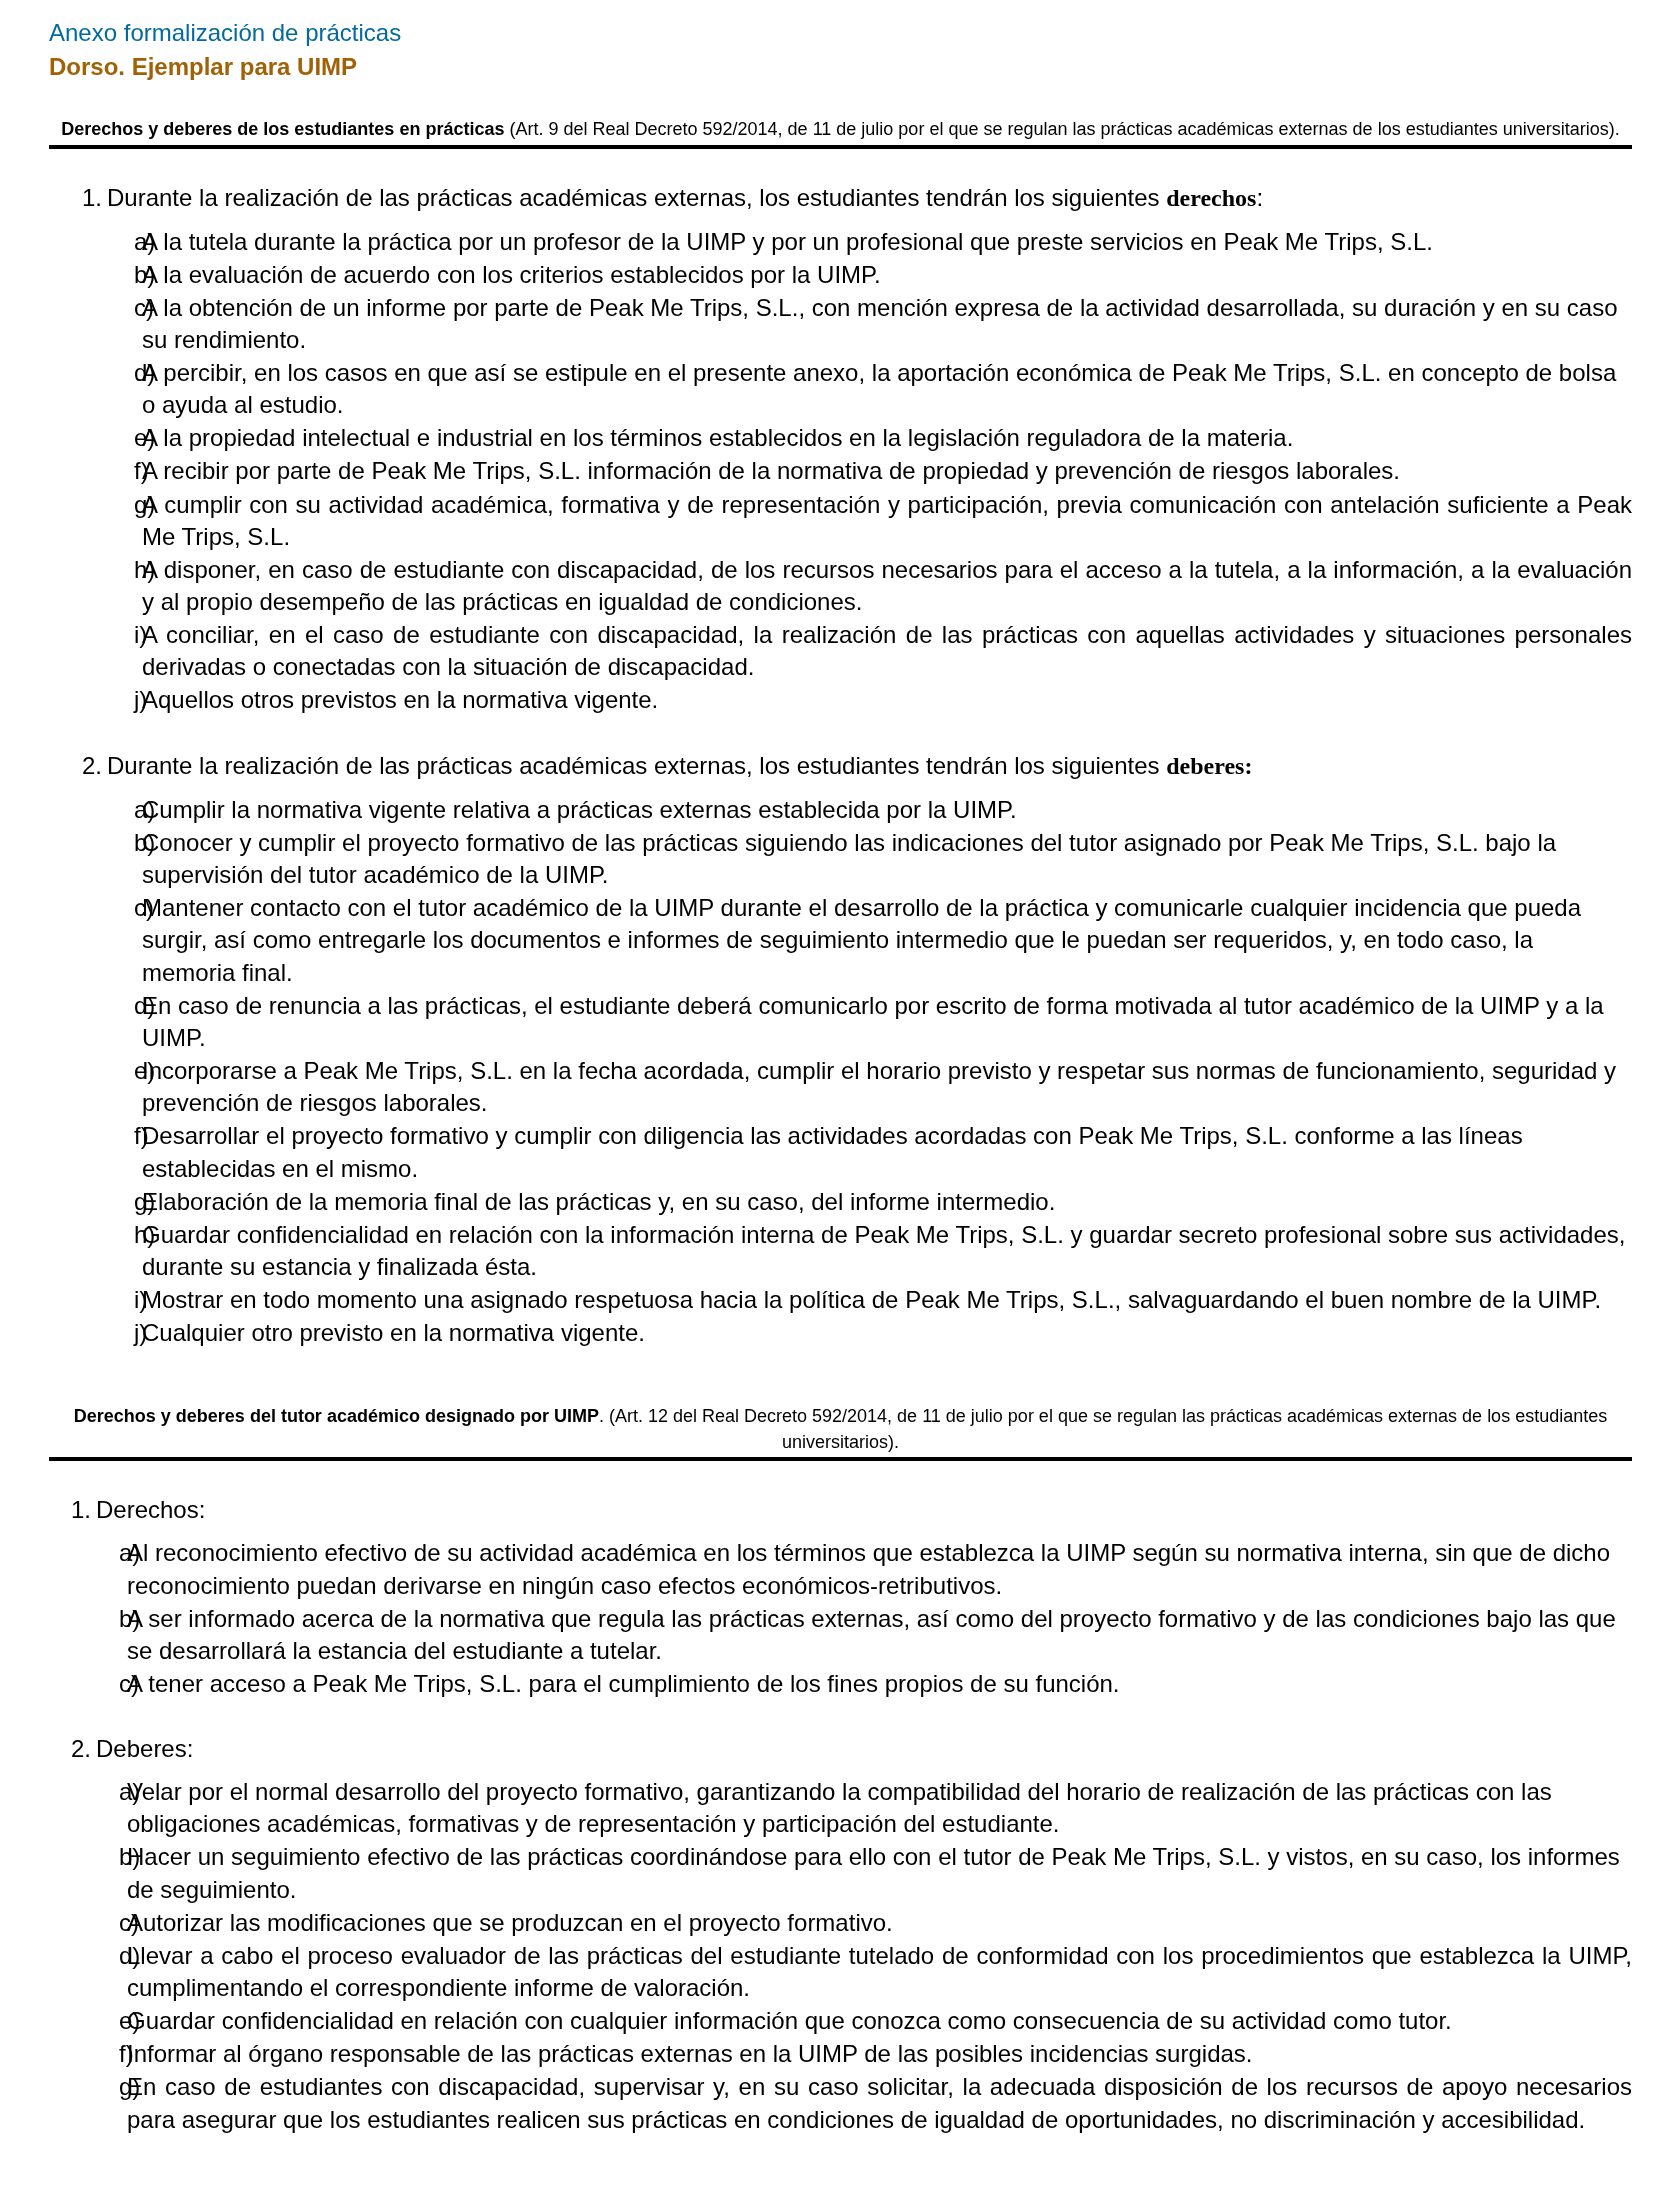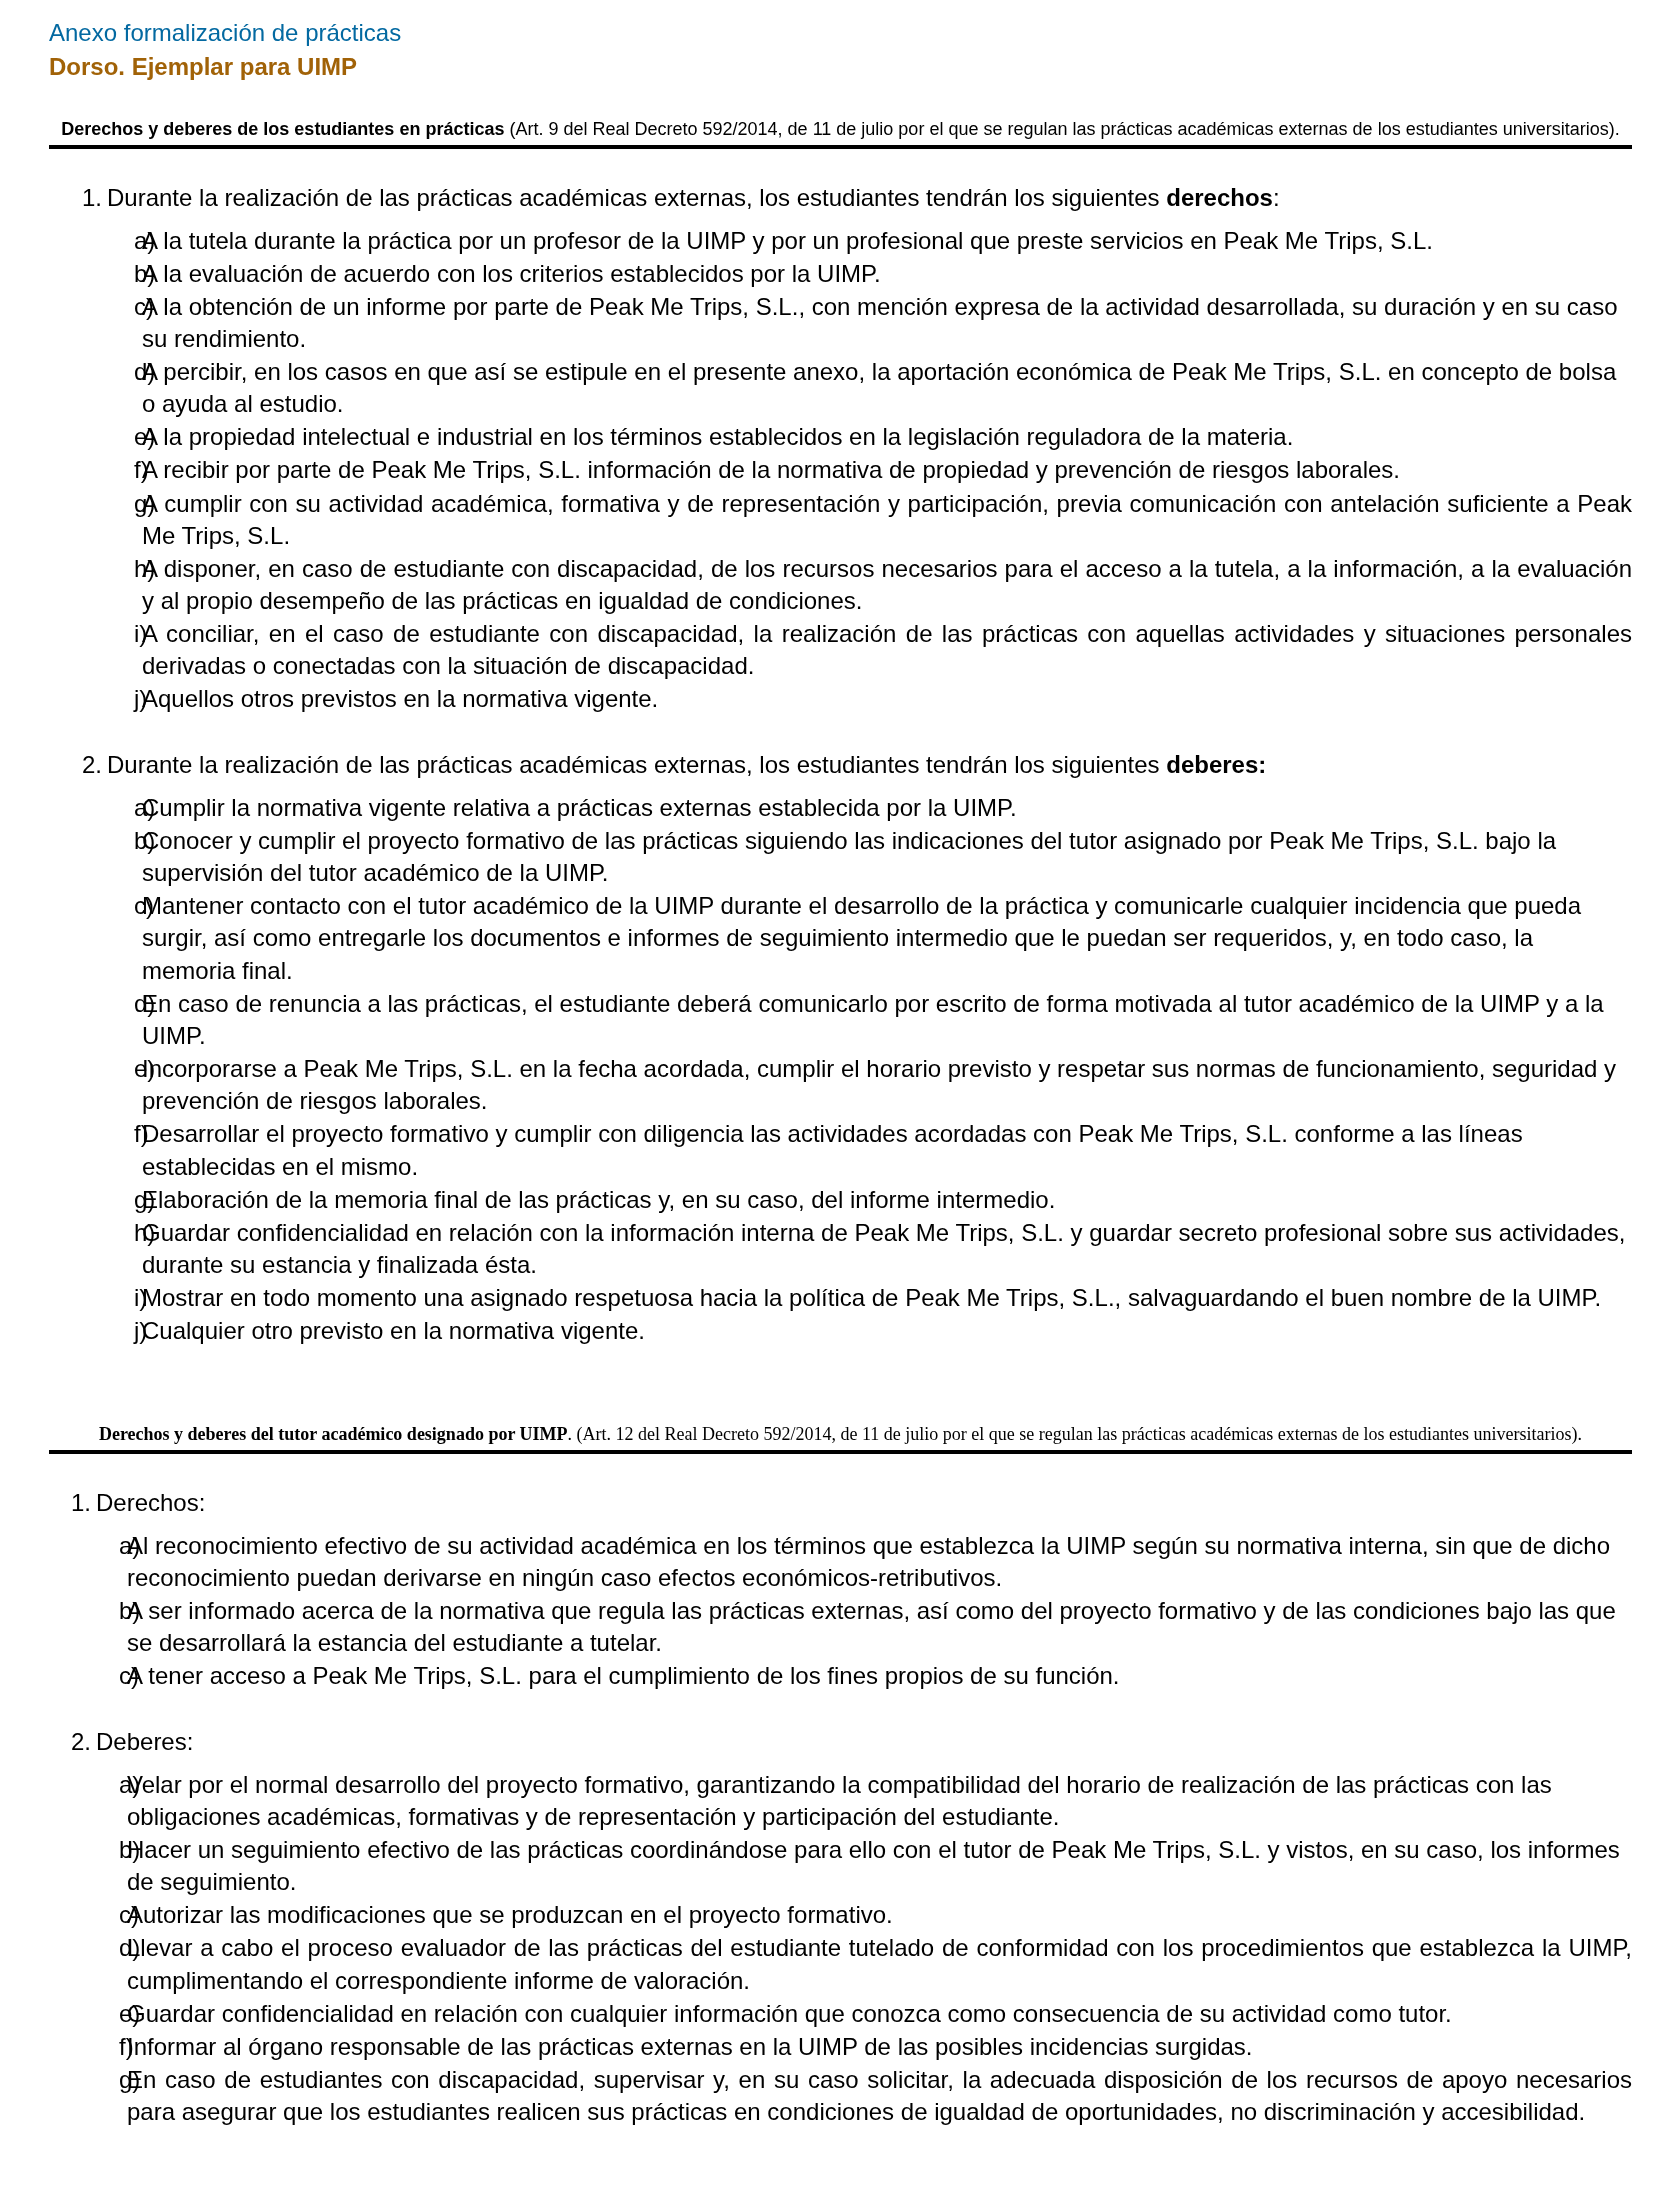--- a/index.html
+++ b/index.html
@@ -42,22 +42,21 @@
     font-size: 18px;
     line-height: 1.42;
     text-align: center;
     border-bottom: 4px solid #000000;
     padding-bottom: 2px;
   }
   .section-head .st {
     font-weight: bold;
   }
   .section-head-2 {
-    margin-top: 75px;
-    font-family: Liberation Serif, serif;
+    margin-top: 55px;
   }
 
   
   ol.lvl1 {
     list-style: none;
     margin: 0;
     padding: 0;
   }
   .num-item {
     display: flex;
@@ -74,20 +73,21 @@
   }
   .num-item.tight .marker {
     padding-left: 22px;
     width: 47px;
   }
   .num-item .body {
     flex: 1 1 auto;
   }
   .num-item .body .bold {
     font-weight: bold;
+    font-family: Liberation Serif, serif;
   }
 
   
   ol.lvl2 {
     list-style: none;
     margin: 10.3px 0 0 0;
     padding: 0;
   }
   .ltr-item {
     display: flex;

